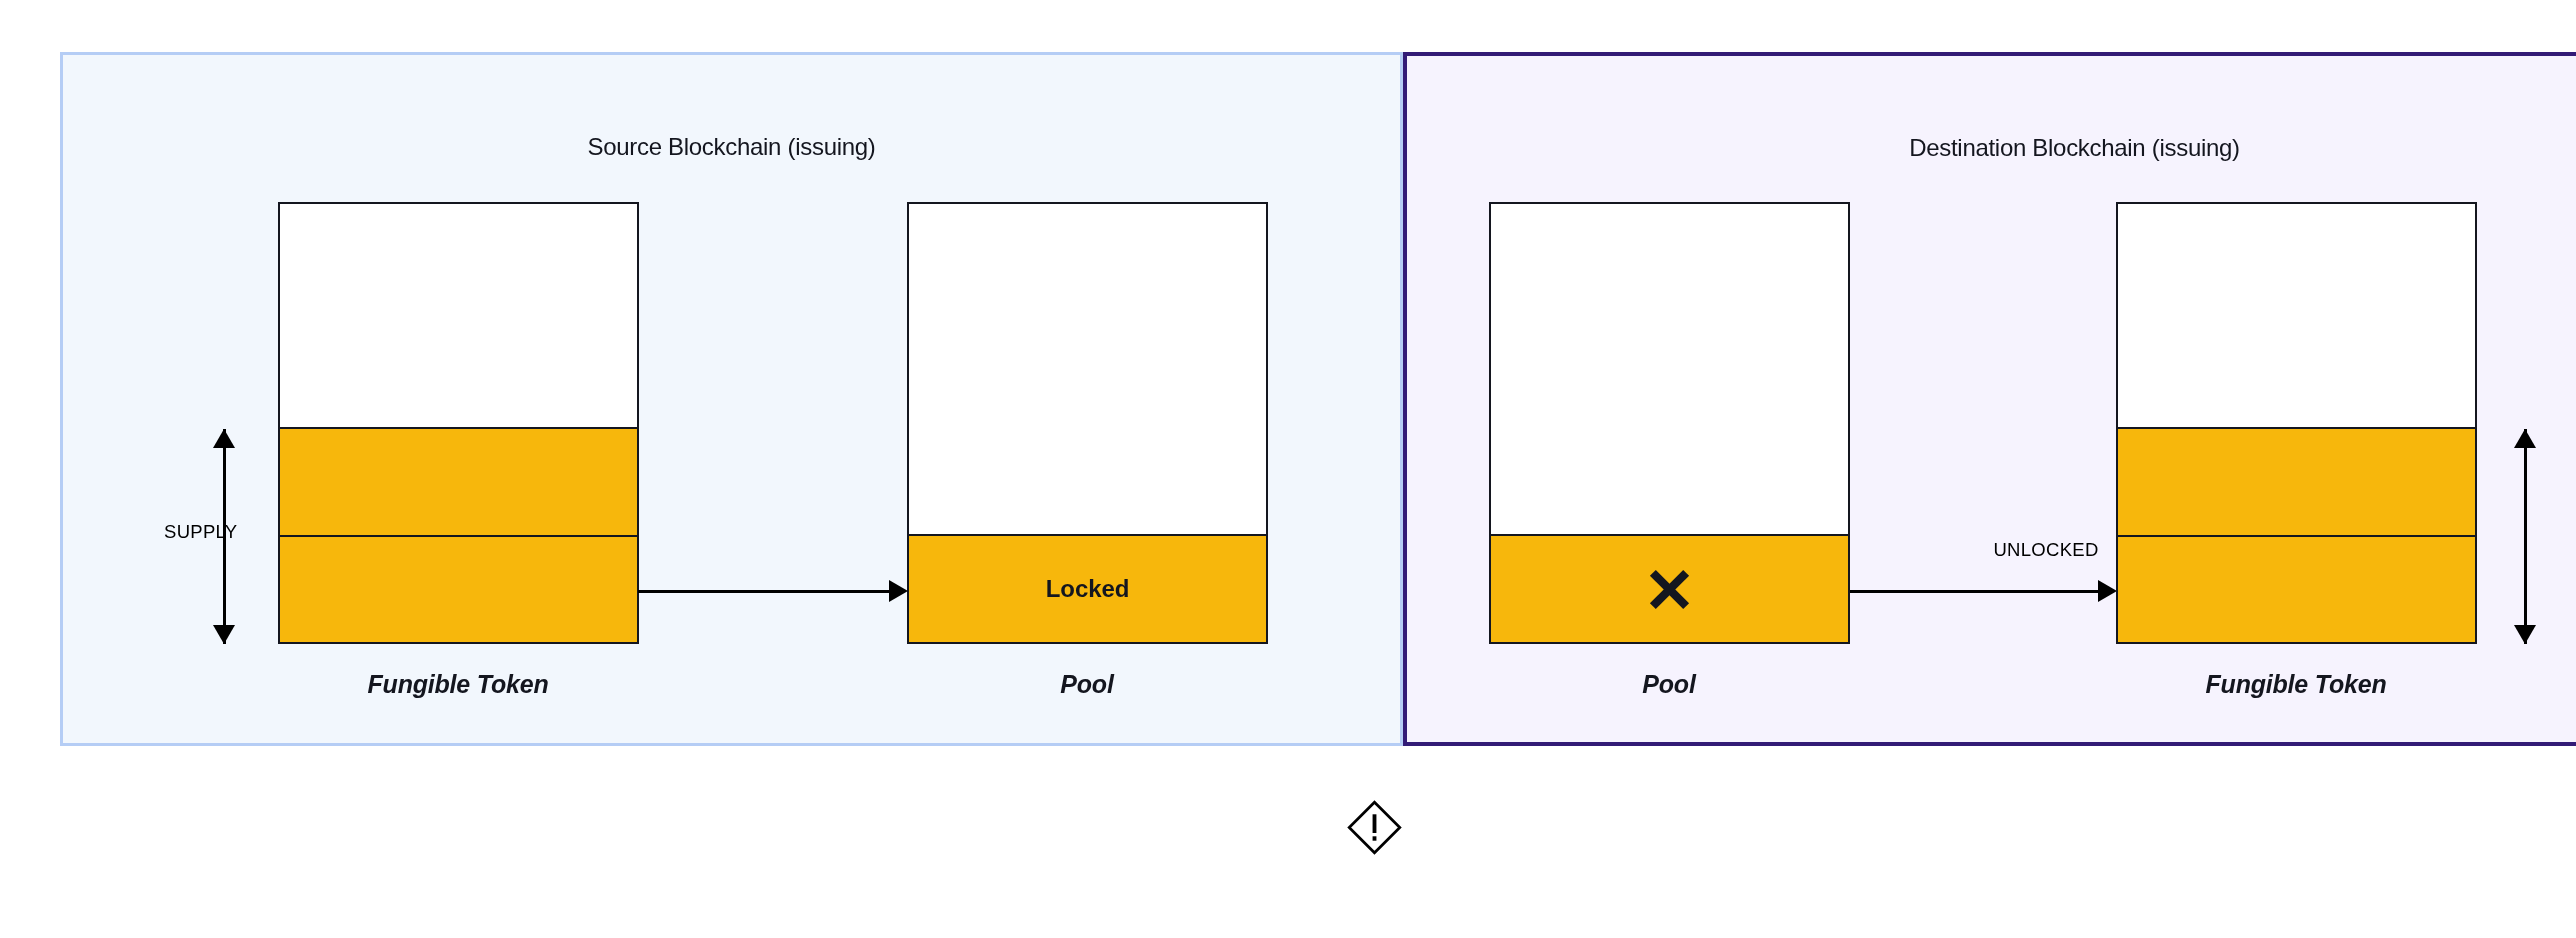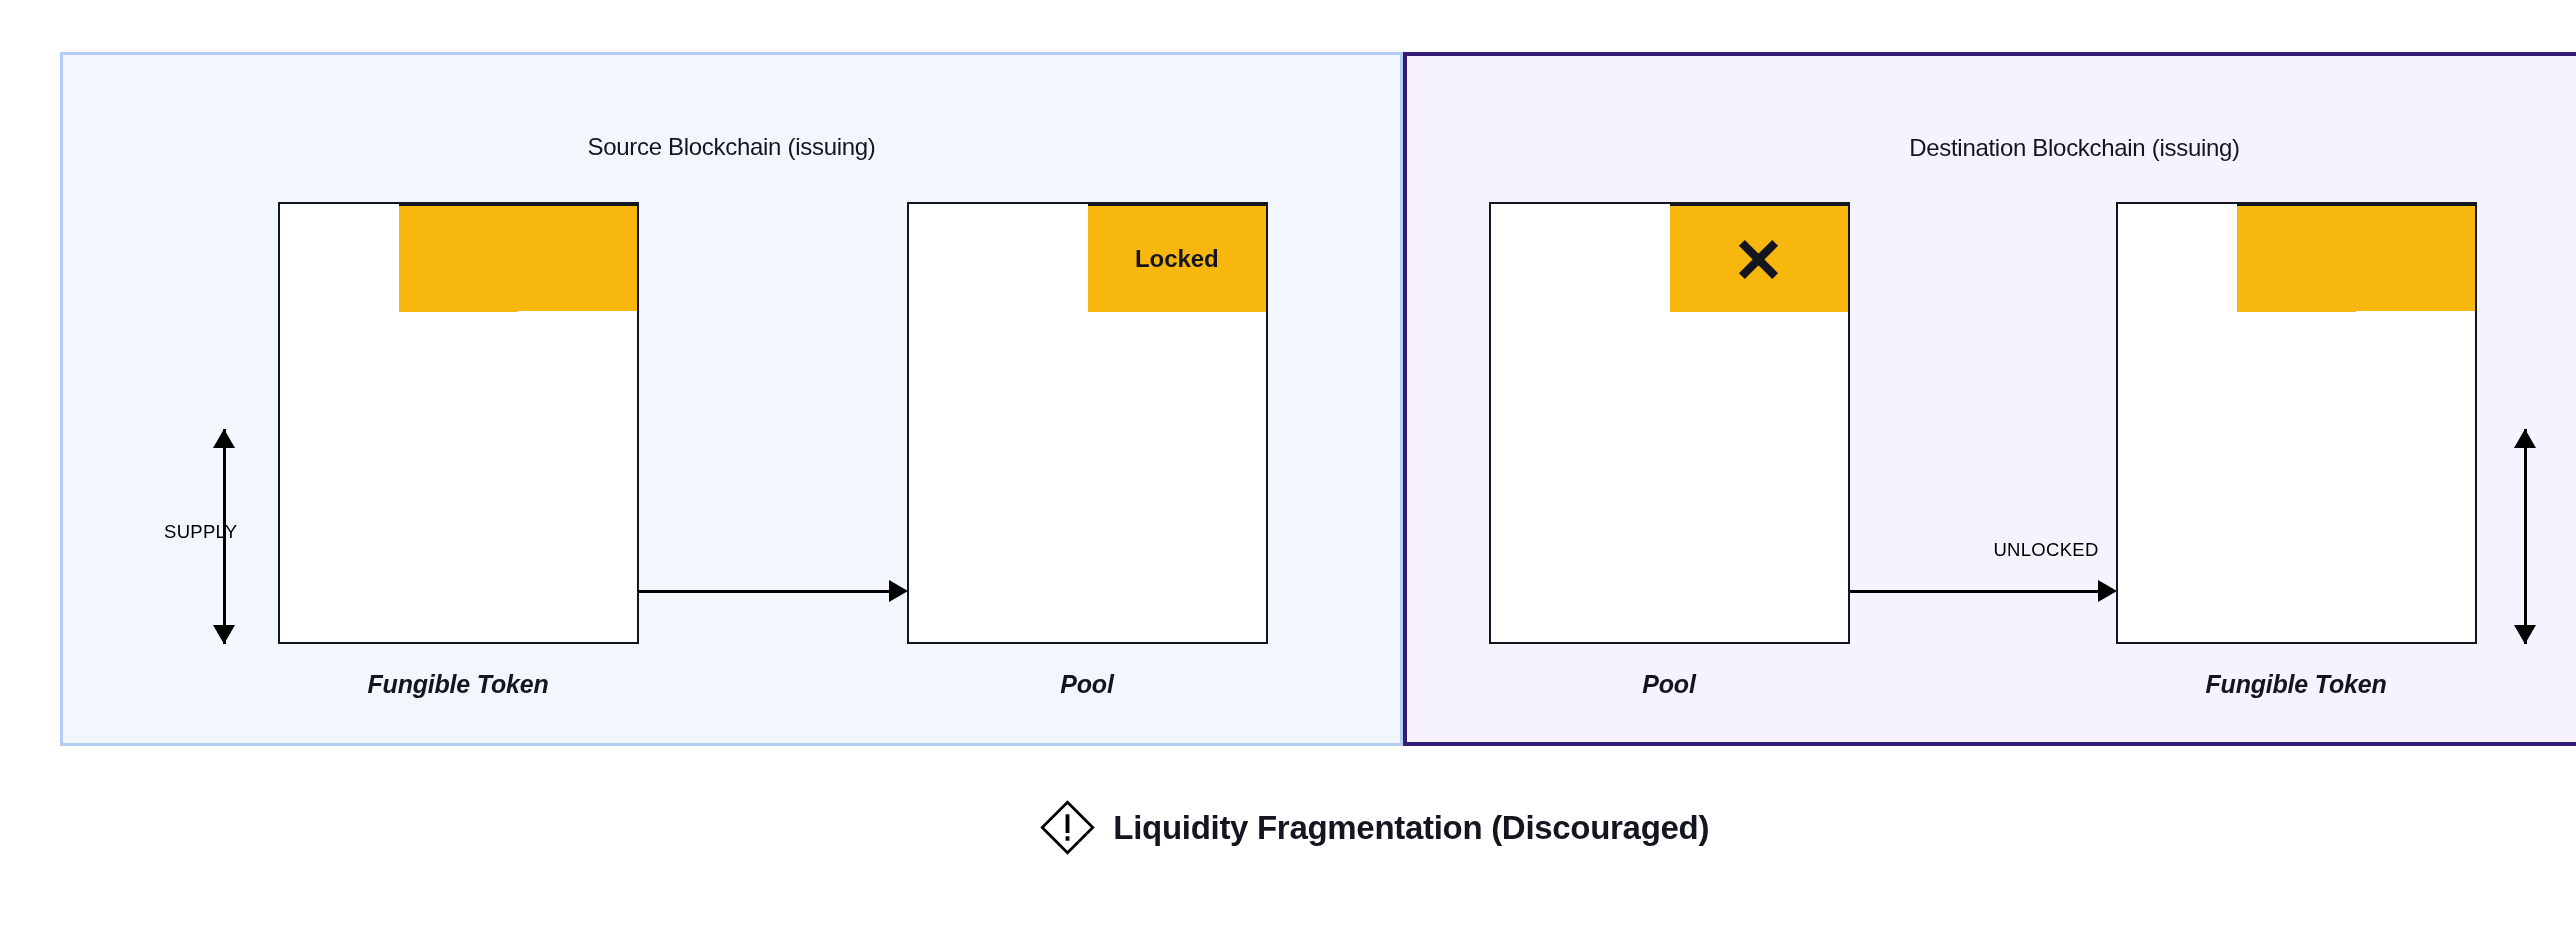--- a/index.html
+++ b/index.html
@@ -58,21 +58,21 @@
     margin-top: 16px;
   }
 
   
   .bar {
     position: absolute;
     box-sizing: border-box;
     border: 2.6px solid #14161f;
     background: #ffffff;
     display: flex;
-    flex-direction: row;
+    flex-direction: column;
     justify-content: flex-end;
   }
   .seg {
     box-sizing: border-box;
     width: 100%;
     background: #F7B70C;
     border-top: 2.6px solid #14161f;
     position: relative;
     display: flex;
     align-items: center;
@@ -294,17 +294,16 @@
     <div class="head-down"></div>
   </div>
   <div class="supply-label supply-right">SUPPLY</div>
 
   <div class="footer">
     <svg class="warn-icon" viewBox="0 0 100 100">
       <polygon points="50,4 96,50 50,96 4,50" fill="none" stroke="#000000" stroke-width="5"></polygon>
       <rect x="46.5" y="26" width="7" height="34" fill="#000000"></rect>
       <rect x="46.5" y="66" width="7" height="8" fill="#000000"></rect>
     </svg>
-    <div class="footer-text">Liquidity Fragmentation (Discouraged)</div>
   </div>
 
 </div>
 
 
 </body></html>

